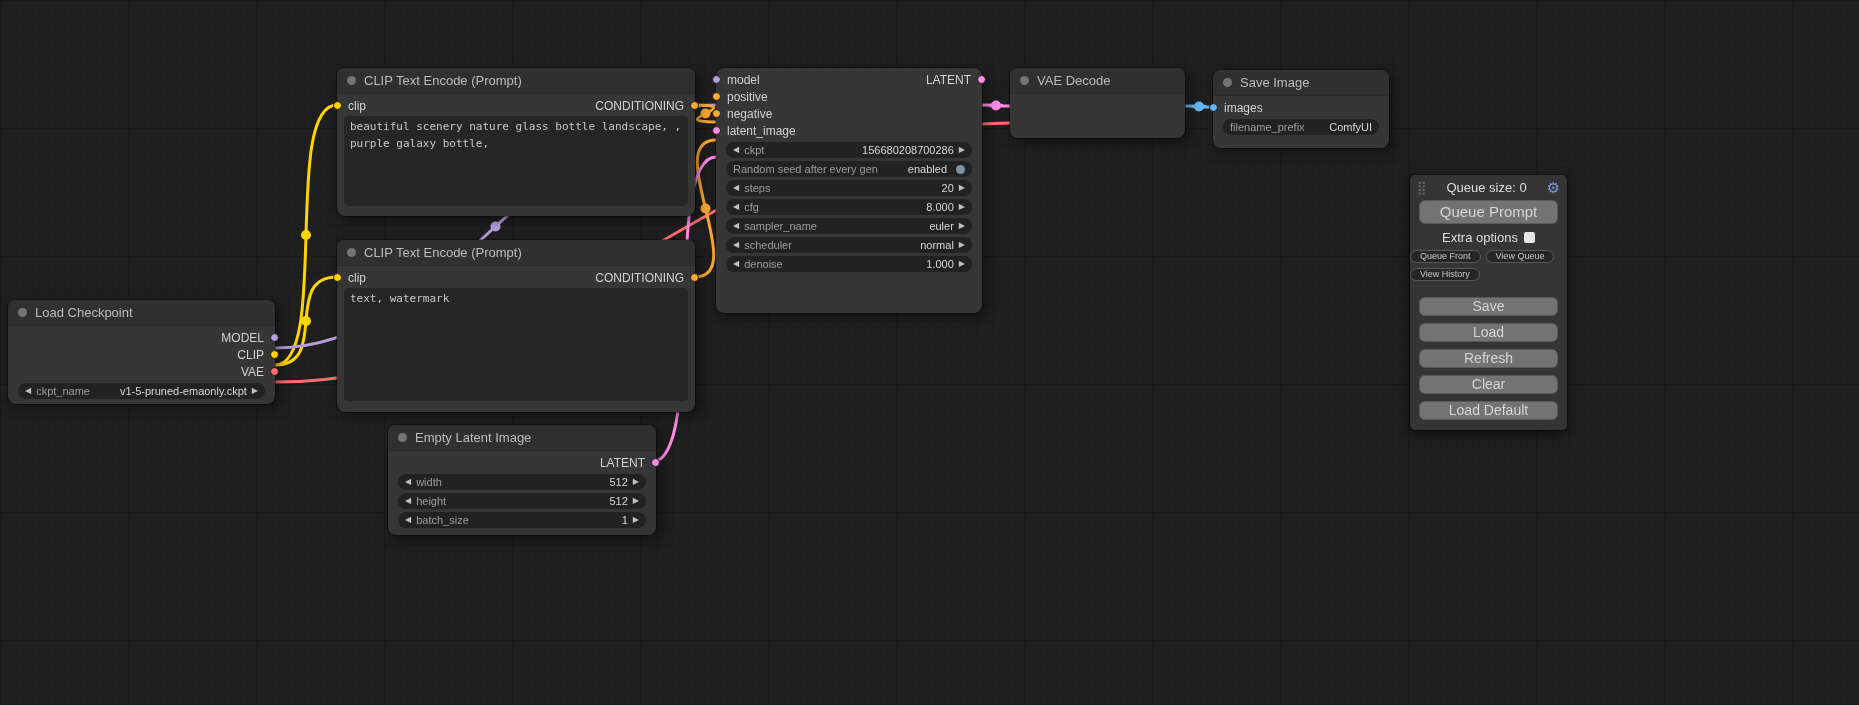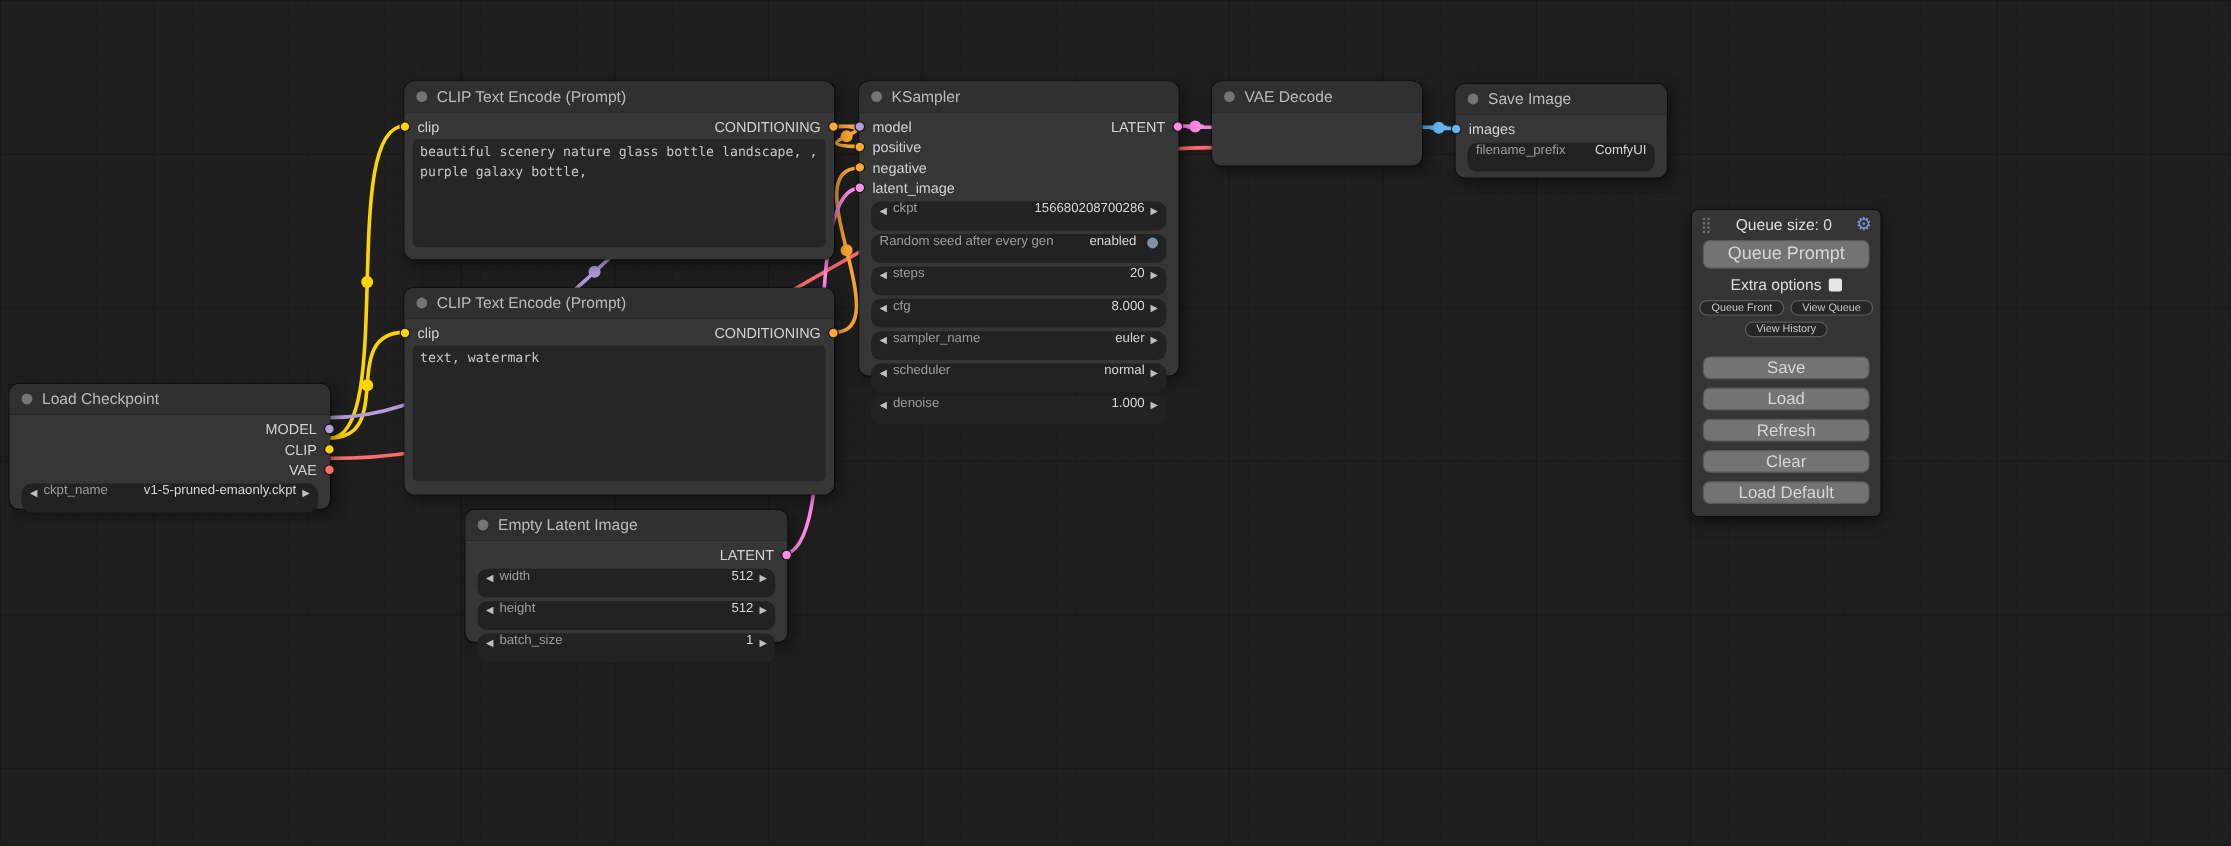--- a/index.html
+++ b/index.html
@@ -20,43 +20,43 @@
     padding:0 10px;gap:8px;border-bottom:1px solid #292929}
   .title-dot{width:9px;height:9px;border-radius:50%;background:#757575;flex:none}
   .title-text{font-size:13px;color:#bcbcbc;white-space:nowrap}
   .node-body{position:relative;padding-top:3px}
   .slot-row{position:relative;height:17px;display:flex;align-items:center;padding:0 11px;font-size:12px;color:#d2d2d2}
   .in-label{margin-right:auto}
   .out-label{margin-left:auto}
   .slot-dot{position:absolute;width:9px;height:9px;border-radius:50%;top:4px;border:1px solid #171717}
   .slot-dot.in{left:-4px}
   .slot-dot.out{right:-4px}
-  .widget{height:16px;margin:3px 10px 0;background:#222;border-radius:8px;display:flex;align-items:flex-end;
-    padding:12px 7px;font-size:11px;gap:5px;white-space:nowrap}
+  .widget{height:16px;margin:3px 10px 0;background:#222;border-radius:8px;display:flex;align-items:center;
+    padding:0 7px;font-size:11px;gap:5px;white-space:nowrap}
   .w-label{color:#9d9d9d}
   .w-value{margin-left:auto;color:#d8d8d8}
   .arrow{font-size:8px;color:#c0c0c0;line-height:1}
   .node-text{display:block;width:calc(100% - 14px);margin:2px 7px 0;background:#262626;border:none;border-radius:4px;
     resize:none;color:#c8c8c8;font-family:"DejaVu Sans Mono",monospace;font-size:11px;line-height:1.5;
     padding:3px 6px;outline:none;overflow:hidden}
   .toggle-knob{width:9px;height:9px;border-radius:50%;background:#7d93a8;flex:none;margin-left:4px}
 
   .menu{position:absolute;z-index:3;left:1410px;top:175px;width:157px;background:#353535;border-radius:5px;
     box-shadow:0 0 0 1px rgba(0,0,0,.35),0 4px 12px rgba(0,0,0,.5);padding-bottom:10px}
   .menu-header{display:flex;align-items:center;padding:5px 7px 2px}
   .drag-handle{color:#6f6f6f;font-size:13px;line-height:1;cursor:move}
   .queue-size{flex:1;text-align:center;color:#dedede;font-size:13px}
   .gear{color:#7b96dc;font-size:15px;line-height:1;cursor:pointer}
   .btn{display:block;background:#737373;border:1px solid #5a5a5a;border-radius:6px;color:#d6d6d6;
     text-align:center;font-family:inherit;cursor:pointer}
   .btn-large{width:139px;margin:3px auto 0;height:24px;font-size:15px;line-height:22px}
   .btn-med{width:139px;margin:7px auto 0;height:19px;font-size:14px;line-height:17px}
   .extra-row{display:flex;align-items:center;justify-content:center;gap:6px;margin-top:6px;color:#dedede;font-size:13px}
   .checkbox{width:11px;height:11px;background:#e6e6e6;border-radius:2px;cursor:pointer}
-  .small-row{display:flex;justify-content:center;gap:5px;margin-top:5px}
+  .small-row{display:flex;justify-content:flex-start;gap:5px;margin-top:5px}
   .btn-small{height:13px;font-size:9px;line-height:11px;padding:0 9px;border-radius:7px;border:1px solid #5a5a5a;
     background:#262626;color:#c9c9c9;cursor:pointer}
   .gap{height:9px}
 </style>
 </head>
 <body>
 
 <div class="canvas">
 
   <svg class="wires" width="1859" height="705">
@@ -73,21 +73,21 @@
       <path d="M 695 277 C 750 277, 661 140, 716 140" stroke="#FFA931" stroke-width="3" fill="none" stroke-linecap="round"></path>
       <circle cx="705.5" cy="208.5" r="5" fill="#FFA931"></circle>
       <path d="M 652 462 C 707 462, 661 157, 716 157" stroke="#FF8CE7" stroke-width="3" fill="none" stroke-linecap="round"></path>
       <circle cx="684" cy="309.5" r="5" fill="#FF8CE7"></circle>
       <path d="M 982 105 C 1037 105, 955 106, 1010 106" stroke="#FF8CE7" stroke-width="3" fill="none" stroke-linecap="round"></path>
       <circle cx="996" cy="105.5" r="5" fill="#FF8CE7"></circle>
       <path d="M 1185 106 C 1240 106, 1158 107, 1213 107" stroke="#64B5F6" stroke-width="3" fill="none" stroke-linecap="round"></path>
       <circle cx="1199" cy="106.5" r="5" fill="#64B5F6"></circle>
     </svg>
 
-  <div class="node" style="left:8px;top:320px;width:267px;height:104px">
+  <div class="node" style="left:8px;top:300px;width:267px;height:104px">
     <div class="node-title">
       <span class="title-dot"></span>
       <span class="title-text">Load Checkpoint</span>
     </div>
     <div class="node-body">
       <div class="slot-row">
         <span class="out-label">MODEL</span>
         <span class="slot-dot out" style="background-color: rgb(179, 157, 219);"></span>
       </div>
       <div class="slot-row">
@@ -164,24 +164,20 @@
       <div class="widget">
         <span class="arrow">◀</span>
         <span class="w-label">batch_size</span>
         <span class="w-value">1</span>
         <span class="arrow">▶</span>
       </div>
     </div>
   </div>
 
   <div class="node" style="left:716px;top:68px;width:266px;height:245px">
-    <div class="node-title">
-      <span class="title-dot"></span>
-      <span class="title-text">KSampler</span>
-    </div>
     <div class="node-body">
       <div class="slot-row">
         <span class="slot-dot in" style="background-color: rgb(179, 157, 219);"></span>
         <span class="in-label">model</span>
         <span class="out-label">LATENT</span>
         <span class="slot-dot out" style="background-color: rgb(255, 140, 231);"></span>
       </div>
       <div class="slot-row">
         <span class="slot-dot in" style="background-color: rgb(255, 169, 49);"></span>
         <span class="in-label">positive</span>

